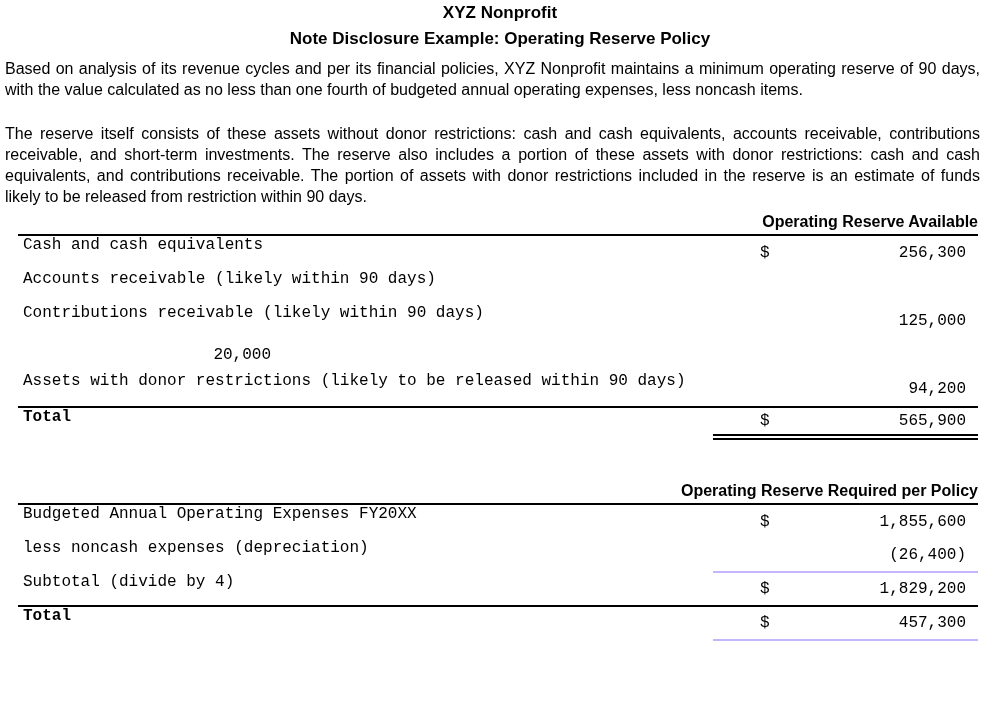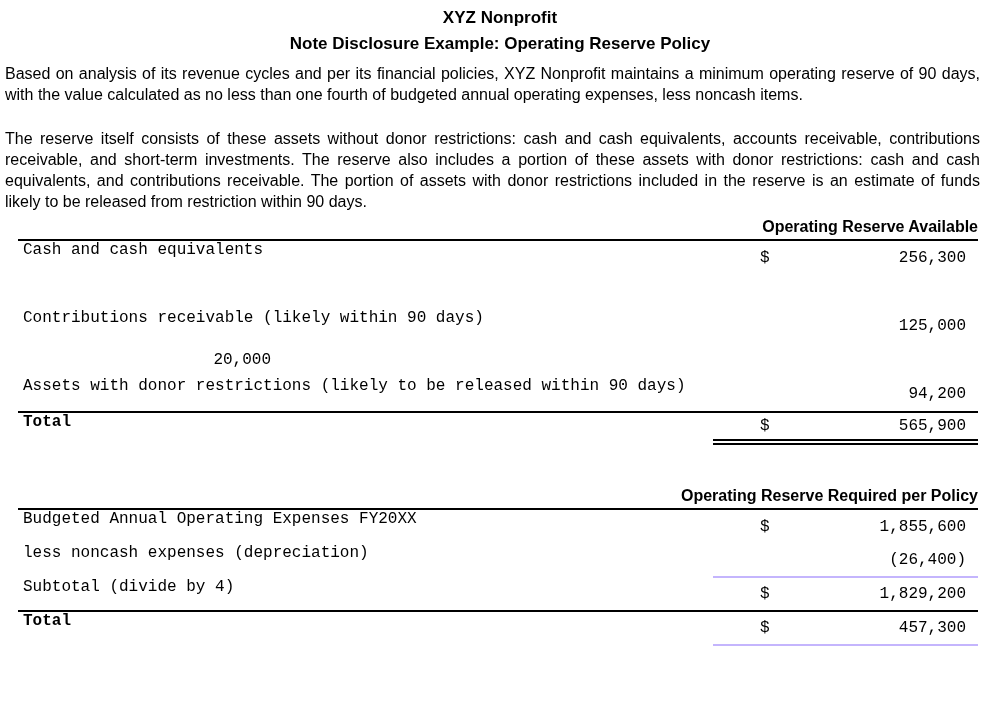--- a/index.html
+++ b/index.html
@@ -6,21 +6,21 @@
   html, body { margin: 0; padding: 0; }
   body {
     width: 1000px;
     height: 720px;
     background: #ffffff;
     color: #000000;
     font-family: "Liberation Sans", sans-serif;
     font-size: 16px;
     overflow: hidden;
   }
-  .doc { width: 1000px; height: 720px; padding-top: 5px; }
+  .doc { width: 1000px; height: 720px; }
 
   .title-block { text-align: center; font-weight: bold; font-size: 17px; line-height: 26px; }
 
   .para {
     text-align: justify;
     font-size: 16px;
     line-height: 21px;
     margin: 0 20px 0 5px;
   }
   .para-1 { margin-top: 6px; }
@@ -77,20 +77,21 @@
 
     <div class="row">
       <span class="row-label">Cash and cash equivalents</span>
       <span class="amt-group">
         <span class="currency">$</span>
         <span class="amount">256,300</span>
       </span>
     </div>
 
     <div class="row">
+      <span class="row-label">Accounts receivable (likely within 90 days)</span>
     </div>
 
     <div class="row">
       <span class="row-label">Contributions receivable (likely within 90 days)</span>
       <span class="amt-group">
         <span class="currency"></span>
         <span class="amount">125,000</span>
       </span>
     </div>
 

